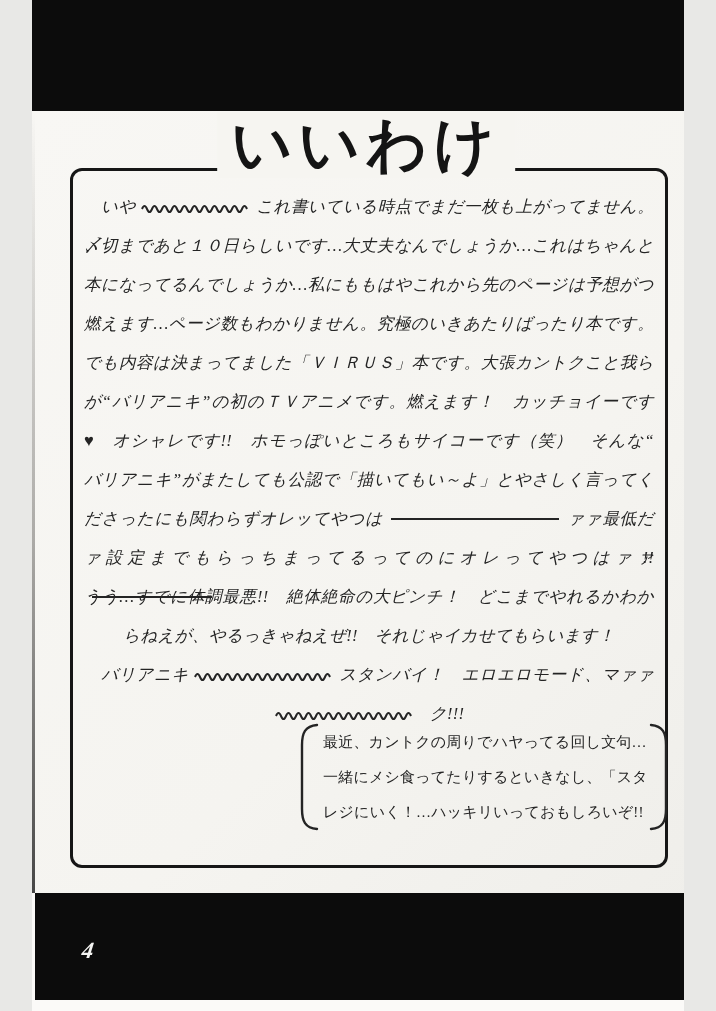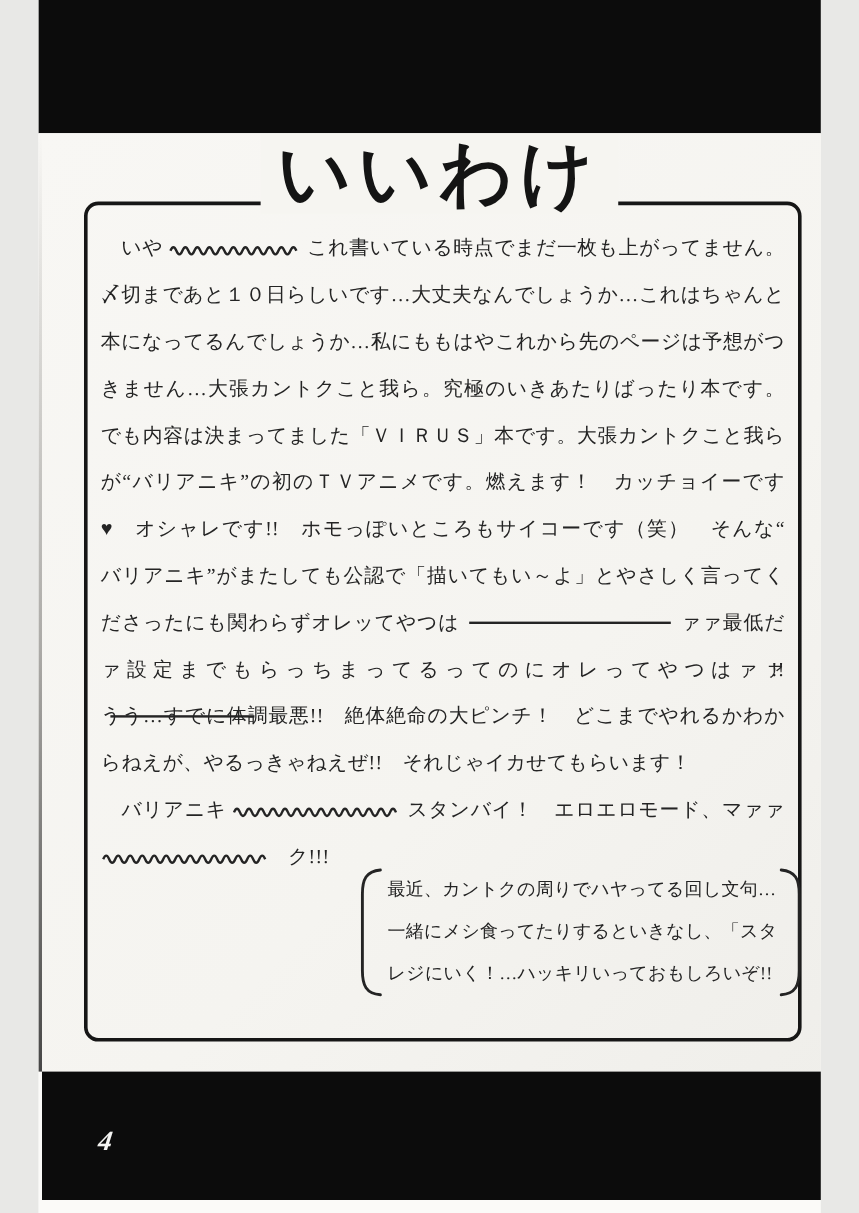--- a/index.html
+++ b/index.html
@@ -22,23 +22,24 @@
     color:#141414;background:#f6f5f1;padding:0 14px;z-index:3;white-space:nowrap;
   }
   .main-box{
     position:absolute;left:38px;top:168px;width:598px;height:700px;
     border:3px solid #161616;border-radius:12px;z-index:1;box-sizing:border-box;
   }
   .textblock{margin:16px 11px 0 11px;width:570px;}
   .line{
     height:39px;line-height:39px;font-size:16.5px;letter-spacing:.3px;
     color:#242424;
+    font-style:italic;
   }
   .jline{text-align:justify;text-align-last:justify;}
-  .lline{text-align:left;white-space:nowrap;}
+  .lline{text-align:center;white-space:nowrap;}
   .squiggle{vertical-align:middle;margin:0 4px;}
   .squiggle path{stroke:#242424;stroke-width:2;fill:none;}
   .rule{display:inline-block;height:2px;background:#242424;vertical-align:middle;margin:0 8px 3px 8px;}
   .note{position:absolute;left:222px;top:550px;display:flex;align-items:center;}
   .note-bracket{flex:0 0 auto;}
   .note-bracket path{stroke:#242424;stroke-width:2.4;fill:none;stroke-linecap:round;}
   .note-lines{width:322px;margin:0 4px;}
   .note-line{height:35px;line-height:35px;font-size:15px;letter-spacing:.2px;color:#242424;text-align:left;white-space:nowrap;}
   .page-num{
     position:absolute;left:50px;top:938px;z-index:4;
@@ -60,21 +61,21 @@
 
   <div class="main-box">
     <div class="textblock">
 
       <div class="line jline"><span>　いや</span><svg class="squiggle" width="112" height="12" viewBox="0 0 112 12">
             <path d="M2,7 q2.5,-6 5,0 t5,0 t5,0 t5,0 t5,0 t5,0 t5,0 t5,0 t5,0 t5,0 t5,0 t5,0 t5,0 t5,0 t5,0 t5,0 t5,0 t5,0 t5,0 t5,0 t5,0"></path>
           </svg><span>これ書いている時点でまだ一枚も上がってません。</span></div>
 
       <div class="line jline">〆切まであと１０日らしいです…大丈夫なんでしょうか…これはちゃんと</div>
       <div class="line jline">本になってるんでしょうか…私にももはやこれから先のページは予想がつ</div>
-      <div class="line jline">きません…大張カントクこと我ら。究極のいきあたりばったり本です。</div>
+      <div class="line jline">燃えます…ページ数もわかりません。究極のいきあたりばったり本です。</div>
       <div class="line jline">でも内容は決まってました「ＶＩＲＵＳ」本です。大張カントクこと我ら</div>
       <div class="line jline">が“バリアニキ”の初のＴＶアニメです。燃えます！　カッチョイーです</div>
       <div class="line jline">♥　オシャレです!!　ホモっぽいところもサイコーです（笑）　そんな“</div>
       <div class="line jline">バリアニキ”がまたしても公認で「描いてもい～よ」とやさしく言ってく</div>
 
       <div class="line jline"><span>ださったにも関わらずオレッてやつは</span><span class="rule" style="width:168px"></span><span>ァァ最低だァ!!</span></div>
 
       <div class="line jline"><span>　設定までもらっちまってるってのにオレってやつはァァ</span><span class="rule" style="width:120px"></span><span></span></div>
 
       <div class="line jline">うう…すでに体調最悪!!　絶体絶命の大ピンチ！　どこまでやれるかわか</div>

